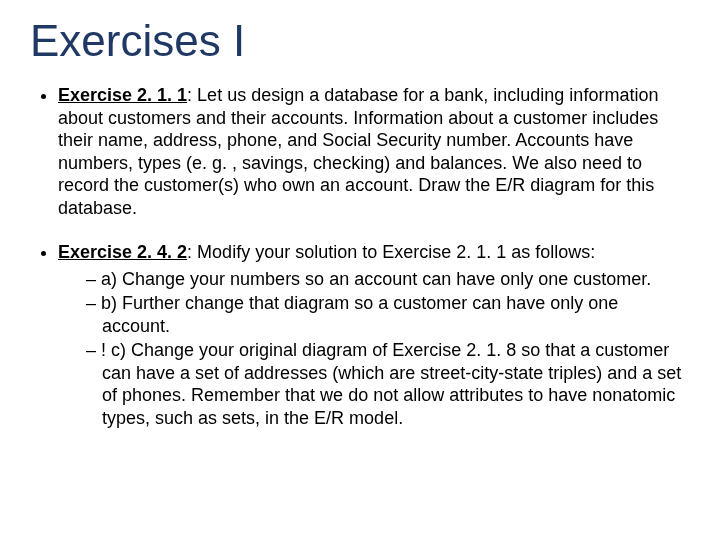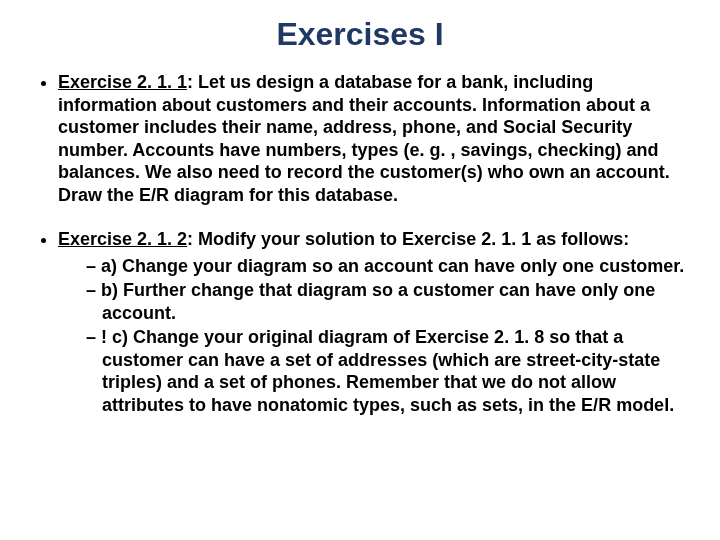--- a/index.html
+++ b/index.html
@@ -11,33 +11,32 @@
     font-family: Arial, Helvetica, sans-serif;
     color: #000000;
   }
   .slide {
     box-sizing: border-box;
     width: 720px;
     height: 540px;
     padding: 10px 30px 20px 30px;
   }
   .title {
-    text-align: center;
-    font-size: 32px;
+    text-align: left;
+    font-size: 44px;
     color: #1f3864;
     margin: 6px 0 18px 0;
-    font-weight: bold;
+    font-weight: normal;
   }
   ul.top {
     list-style: disc;
     margin: 0;
     padding-left: 28px;
     font-size: 18px;
     line-height: 1.25;
-    font-weight: bold;
   }
   ul.top > li {
     margin-bottom: 22px;
   }
   ul.sub {
     list-style: none;
     margin: 4px 0 0 0;
     padding-left: 28px;
   }
   ul.sub > li {
@@ -56,21 +55,21 @@
 <body>
 
 <div class="slide">
   <h1 class="title">Exercises I</h1>
 
   <ul class="top">
     <li>
       <span class="label"><b>Exercise 2. 1. 1</b></span><span>: Let us design a database for a bank, including information about customers and their accounts. Information about a customer includes their name, address, phone, and Social Security number. Accounts have numbers, types (e. g. , savings, checking) and balances. We also need to record the customer(s) who own an account. Draw the E/R diagram for this database.</span>
     </li>
     <li>
-      <span class="label"><b>Exercise 2. 1. 2</b></span><span>: Modify your solution to Exercise 2. 1. 1 as follows:</span>
+      <span class="label"><b>Exercise 2. 4. 2</b></span><span>: Modify your solution to Exercise 2. 1. 1 as follows:</span>
       <ul class="sub">
-        <li>a) Change your diagram so an account can have only one customer.</li>
+        <li>a) Change your numbers so an account can have only one customer.</li>
         <li>b) Further change that diagram so a customer can have only one account.</li>
         <li>! c) Change your original diagram of Exercise 2. 1. 8 so that a customer can have a set of addresses (which are street-city-state triples) and a set of phones. Remember that we do not allow attributes to have nonatomic types, such as sets, in the E/R model.</li>
       </ul>
     </li>
   </ul>
 </div>
 
 </body></html>

